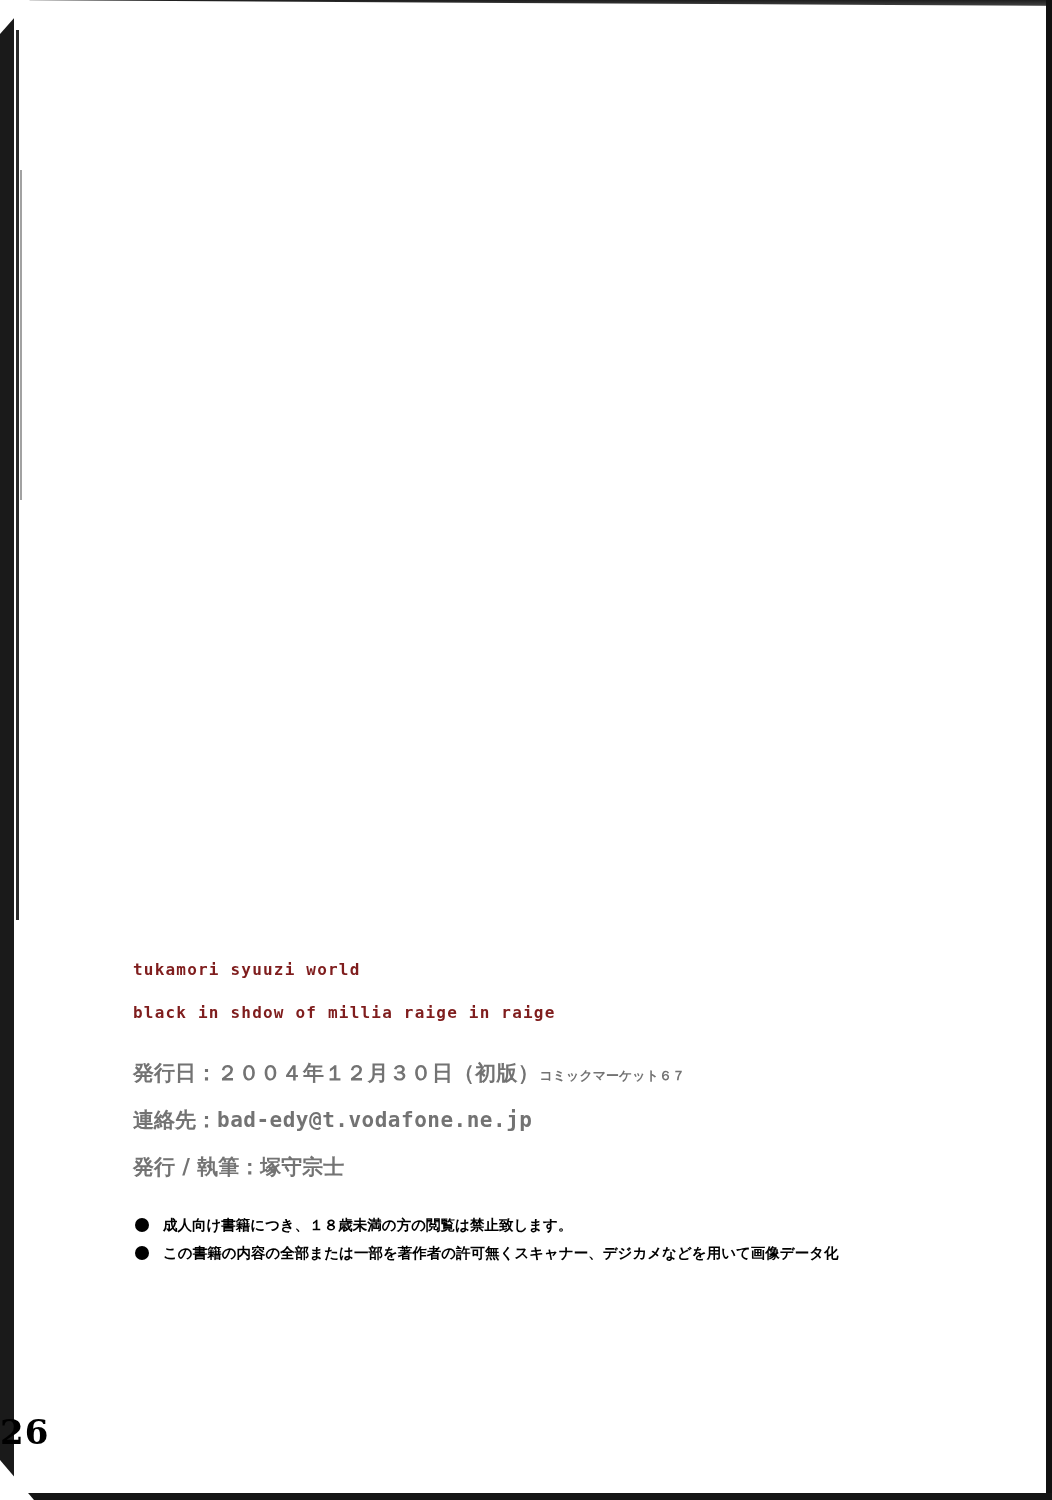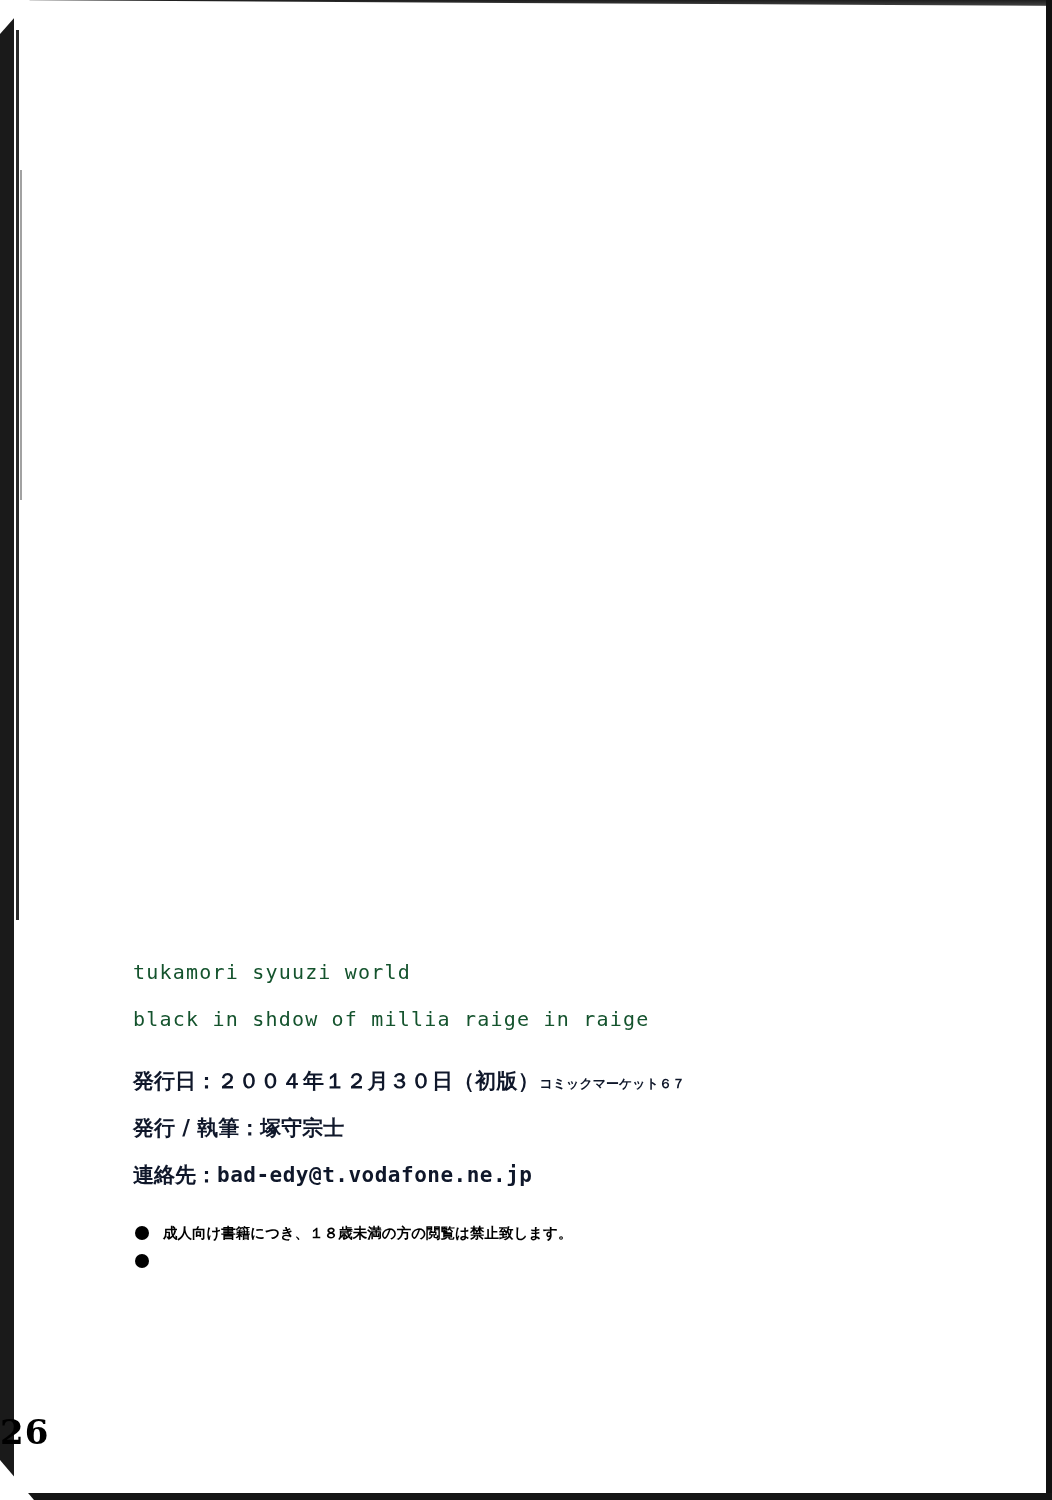--- a/index.html
+++ b/index.html
@@ -97,37 +97,37 @@
 
   
   .colophon {
     position: absolute;
     left: 133px;
     top: 962px;
     width: 830px;
   }
   .title-line {
     font-family: "DejaVu Sans Mono", monospace;
-    font-weight: normal;
-    font-size: 20px;
+    font-weight: bold;
+    font-size: 16px;
     letter-spacing: 1.2px;
-    color: #14532d;
+    color: #7f1d1d;
     line-height: 1.0;
   }
   .title-line.second {
     margin-top: 27px;
   }
   .meta {
     margin-top: 42px;
   }
   .meta-row {
     font-family: "DejaVu Sans", sans-serif;
     font-weight: bold;
     font-size: 21px;
-    color: #0f172a;
+    color: #737373;
     line-height: 1.0;
     margin-bottom: 26px;
     white-space: nowrap;
   }
   .meta-row .mono {
     font-family: "DejaVu Sans Mono", monospace;
     font-weight: bold;
     font-size: 21px;
     letter-spacing: 0.5px;
   }
@@ -197,39 +197,40 @@
 
     <div class="title-line second">black in shdow of millia raige in raige</div>
 
     <div class="meta">
 
       <div class="meta-row">
         <span>発行日：</span><span class="mono">２００４年１２月３０日（初版）</span><span class="small-note">コミックマーケット６７</span>
       </div>
 
       <div class="meta-row">
+        <span>連絡先：</span><span class="mono">bad-edy@t.vodafone.ne.jp</span>
+      </div>
+
+      <div class="meta-row">
         <span>発行 / 執筆：</span><span>塚守宗士</span>
-      </div>
-
-      <div class="meta-row">
-        <span>連絡先：</span><span class="mono">bad-edy@t.vodafone.ne.jp</span>
       </div>
 
     </div>
 
     <div class="notes">
 
       <div class="note-item">
         <span class="note-bullet"></span>
         <span>成人向け書籍につき、１８歳未満の方の閲覧は禁止致します。</span>
       </div>
 
 
       <div class="note-item">
         <span class="note-bullet"></span>
+        <span>この書籍の内容の全部または一部を著作者の許可無くスキャナー、デジカメなどを用いて画像データ化</span>
       </div>
 
     </div>
 
   </div>
 
   <div class="page-number">26</div>
 
 </div>
 

